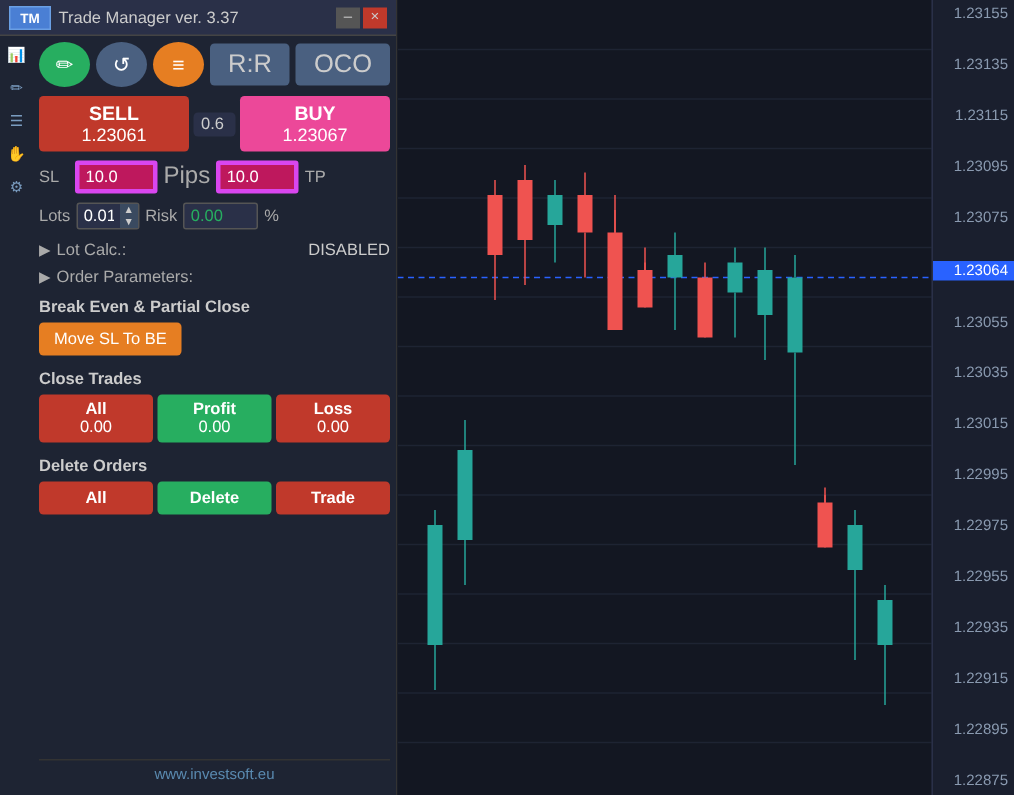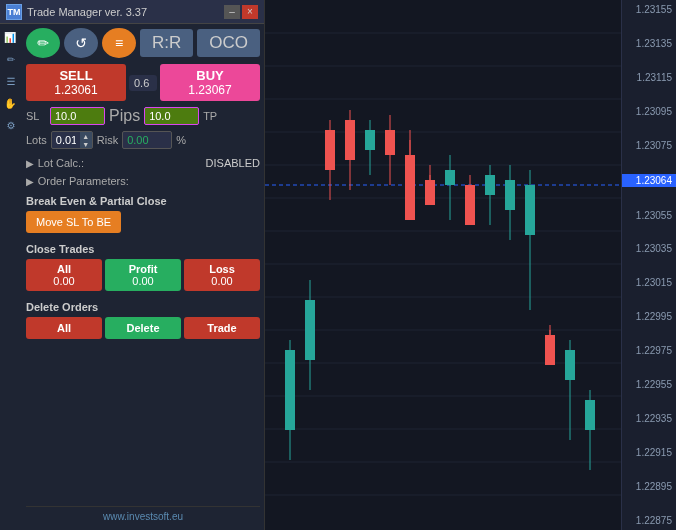--- a/index.html
+++ b/index.html
@@ -27,21 +27,21 @@
     .title-bar {
       background: #2a3048;
       display: flex;
       align-items: center;
       padding: 4px 6px;
       height: 24px;
       border-bottom: 1px solid #444;
     }
 
     .title-bar-icon {
-      width: 16px;
+      width: 28px;
       height: 16px;
       background: #4a7fd4;
       border: 1px solid #6a9fe4;
       margin-right: 5px;
       display: flex;
       align-items: center;
       justify-content: center;
       font-size: 9px;
       color: white;
       font-weight: bold;
@@ -190,22 +190,22 @@
     }
 
     .sltp-label {
       color: #aaa;
       font-size: 11px;
       min-width: 20px;
     }
 
     .sltp-input {
       width: 55px;
-      background: #4d7c0f;
-      border: 1px solid #d946ef;
+      background: #be185d;
+      border: 3px solid #d946ef;
       color: white;
       font-size: 11px;
       padding: 2px 4px;
       border-radius: 2px;
     }
 
     .pips-label {
       color: #aaa;
       font-size: 16px;
     }

